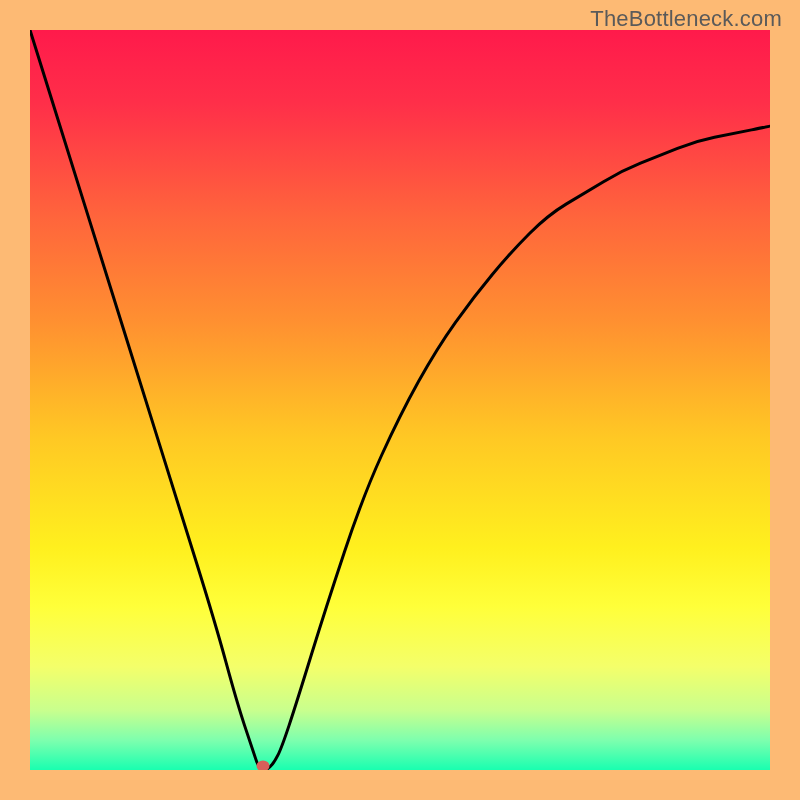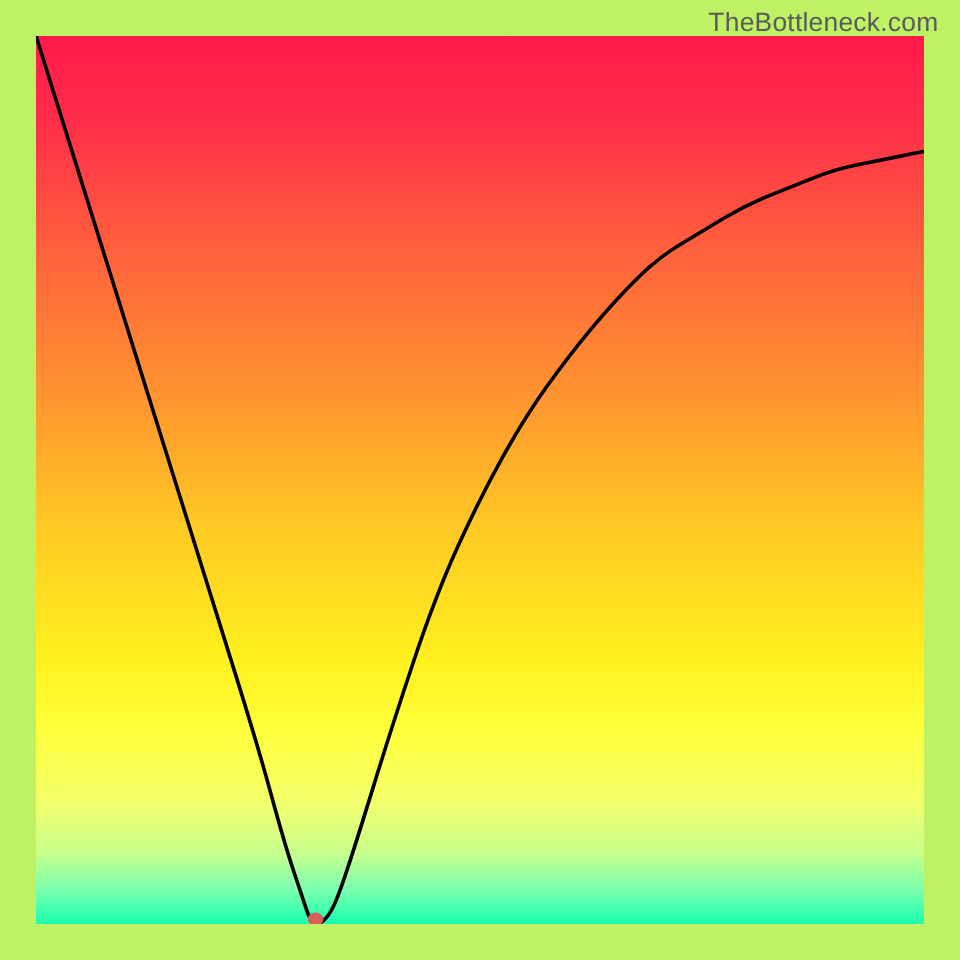--- a/index.html
+++ b/index.html
@@ -9,21 +9,21 @@
     height: 800px;
     background: #000;
     overflow: hidden;
   }
   .frame {
     position: absolute;
     left: 0;
     top: 0;
     width: 800px;
     height: 800px;
-    background: #bef264;
+    background: #fdba74;
   }
   .plot-area {
     position: absolute;
     left: 30px;
     top: 30px;
     width: 740px;
     height: 740px;
     overflow: hidden;
   }
   .gradient-bg {

